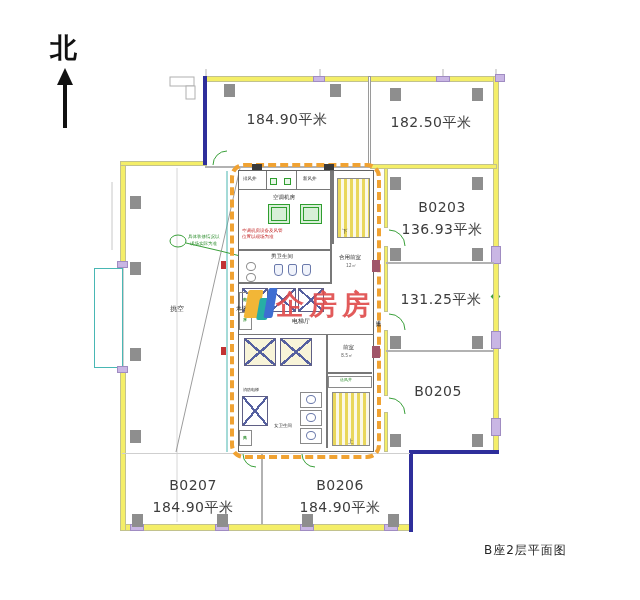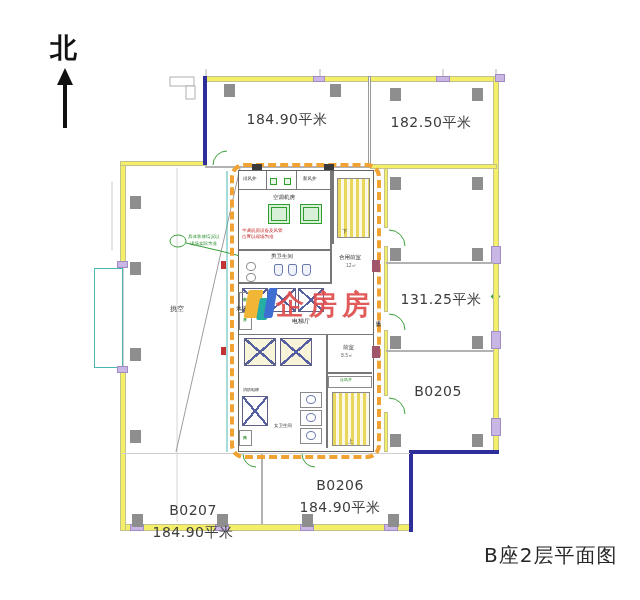--- a/index.html
+++ b/index.html
@@ -32,21 +32,21 @@
   .ahu{background:#d8efd8;border:1px solid #2f9e2f;outline:1px solid #2f9e2f;outline-offset:-4px;box-sizing:border-box;}
   .fan{border:1px solid #2f9e2f;box-sizing:border-box;background:#e8f6e8;}
   
   .room-label{color:#3d3d3d;font-size:14px;line-height:22px;text-align:center;width:150px;letter-spacing:.5px;}
   .t{color:#2f2f2f;white-space:nowrap;transform:scale(.5);transform-origin:left top;line-height:1.1;}
   .t11{font-size:11px;} .t9{font-size:9px;} .t8{font-size:8px;} .t12{font-size:12px;} .t14{font-size:14px;}
   .tg{color:#2f8f2f;} .tr{color:#c22222;}
   .vert{writing-mode:vertical-rl;}
   .wm-text{font-size:28px;font-weight:bold;color:rgba(224,77,77,.92);letter-spacing:5px;white-space:nowrap;}
   .logo{border-radius:2px;}
-  .title{font-size:20px;color:#262626;letter-spacing:1px;white-space:nowrap;}
+  .title{font-size:12px;color:#262626;letter-spacing:1px;white-space:nowrap;}
   .north{font-size:27px;font-weight:bold;color:#111;}
   .arrow-head{width:0;height:0;border-left:8px solid transparent;border-right:8px solid transparent;border-bottom:17px solid #111;}
   .arrow-shaft{width:4px;background:#111;}
   svg{position:absolute;left:0;top:0;pointer-events:none;}
 </style>
 </head>
 <body>
 
 <div class="canvas">
 
@@ -219,31 +219,35 @@
   <div class="abs t t14" style="left:170px;top:305px;color:#444;">挑空</div>
   <div class="abs t t9 tg" style="left:188px;top:234px;">具体装修情况以</div>
   <div class="abs t t9 tg" style="left:190px;top:241px;">现场实际为准</div>
 
   <div class="abs room-label" style="left:212px;top:108px;">
     <div>184.90平米</div>
   </div>
   <div class="abs room-label" style="left:356px;top:111px;">
     <div>182.50平米</div>
   </div>
+  <div class="abs room-label" style="left:367px;top:196px;">
+    <div>B0203</div>
+    <div>136.93平米</div>
+  </div>
   <div class="abs room-label" style="left:366px;top:288px;">
     <div>131.25平米</div>
   </div>
   <div class="abs room-label" style="left:363px;top:380px;">
     <div>B0205</div>
   </div>
   <div class="abs room-label" style="left:265px;top:474px;">
     <div>B0206</div>
     <div>184.90平米</div>
   </div>
-  <div class="abs room-label" style="left:118px;top:499px;">
+  <div class="abs room-label" style="left:118px;top:474px;">
     <div>B0207</div>
     <div>184.90平米</div>
   </div>
 
   <div class="abs logo" style="left:246px;top:290px;width:15px;height:28px;background:#f2b637;transform:skewX(-10deg);"></div>
   <div class="abs logo" style="left:258px;top:298px;width:11px;height:22px;background:#27aea5;transform:skewX(-10deg);"></div>
   <div class="abs logo" style="left:266px;top:288px;width:9px;height:30px;background:#3e6ed2;transform:skewX(-10deg);"></div>
   <div class="abs wm-text" style="left:276px;top:286px;">企房房</div>
 
   <div class="abs title" style="left:484px;top:542px;">B座2层平面图</div>

